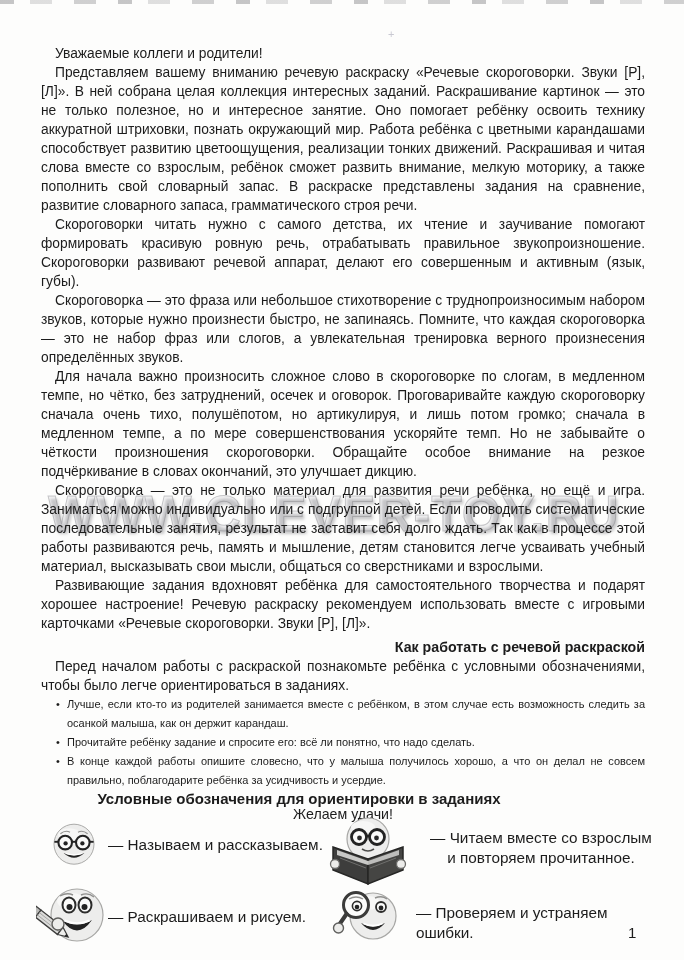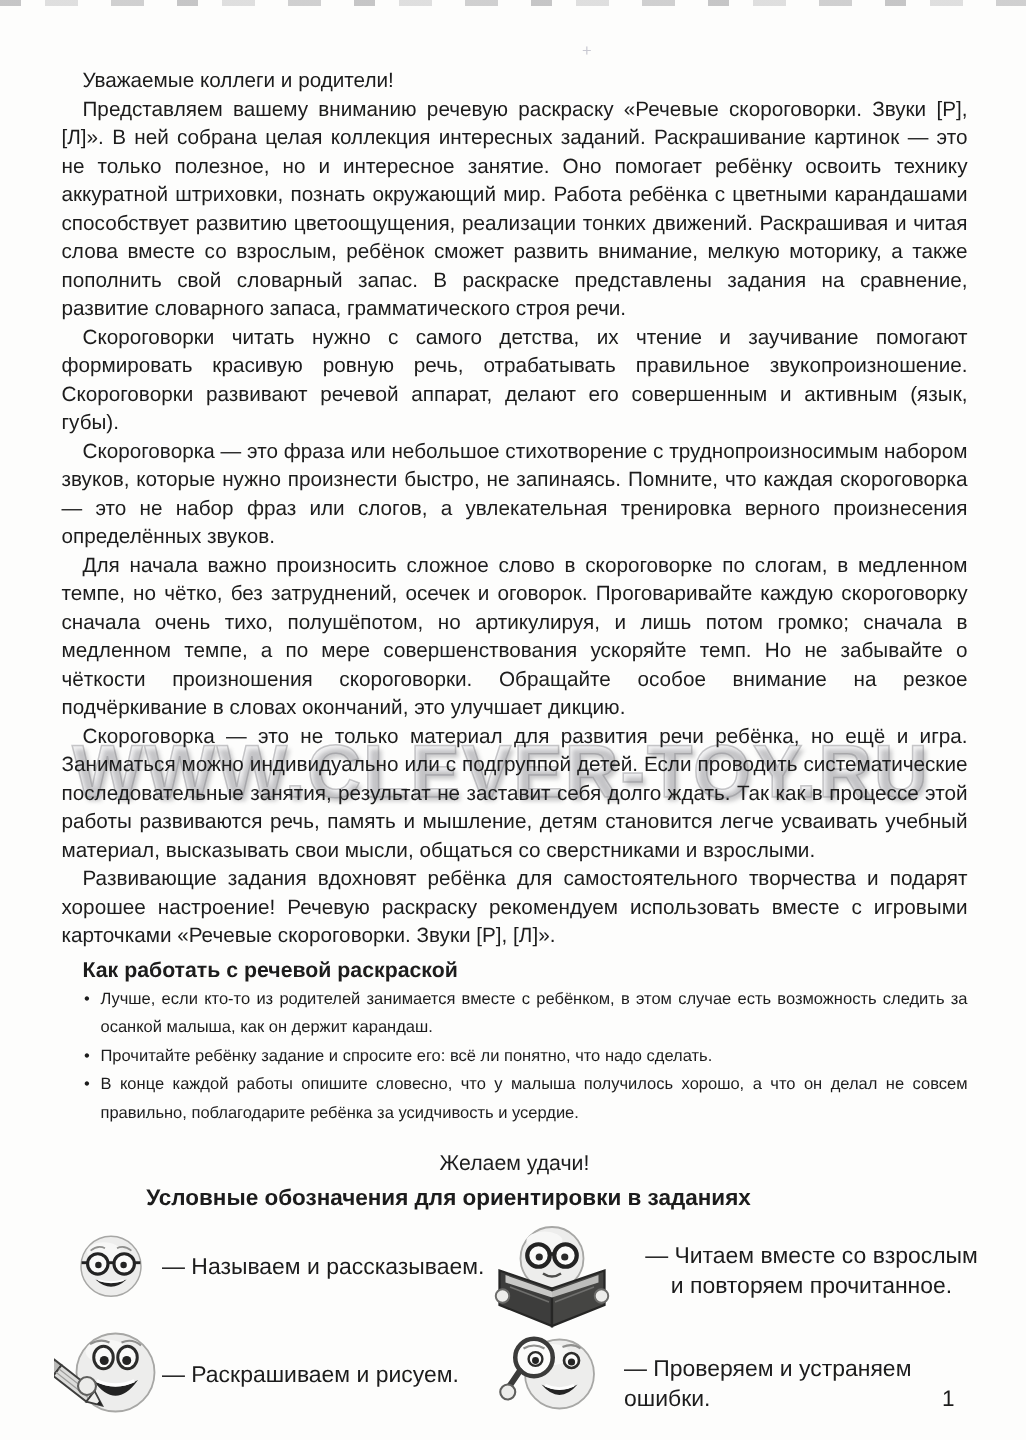--- a/index.html
+++ b/index.html
@@ -38,20 +38,21 @@
   .body-par{
     margin:0;
     font-size:13.8px;line-height:19px;
     text-align:justify;
     text-indent:14px;
   }
   .howto-heading{
     margin:5px 0 0 0;
     font-size:14.2px;line-height:19px;font-weight:bold;
     padding-left:14px;
+    text-align:right;
   }
   .bullets{margin:0;padding:0;list-style:none;}
   .bullets li{
     position:relative;
     font-size:11px;line-height:19px;text-align:justify;
     padding-left:26px;
   }
   .bullets li::before{
     content:"\2022";
     position:absolute;left:15px;top:0;
@@ -112,20 +113,21 @@
     <p class="body-par">Уважаемые коллеги и родители!</p>
 
     <p class="body-par">Представляем вашему вниманию речевую раскраску «Речевые скороговорки. Звуки [Р], [Л]». В ней собрана целая коллекция интересных заданий. Раскрашивание картинок — это не только полезное, но и интересное занятие. Оно помогает ребёнку освоить технику аккуратной штриховки, познать окружающий мир. Работа ребёнка с цветными карандашами способствует развитию цветоощущения, реализации тонких движений. Раскрашивая и читая слова вместе со взрослым, ребёнок сможет развить внимание, мелкую моторику, а также пополнить свой словарный запас. В раскраске представлены задания на сравнение, развитие словарного запаса, грамматического строя речи.</p>
     <p class="body-par">Скороговорки читать нужно с самого детства, их чтение и заучивание помогают формировать красивую ровную речь, отрабатывать правильное звукопроизношение. Скороговорки развивают речевой аппарат, делают его совершенным и активным (язык, губы).</p>
     <p class="body-par">Скороговорка — это фраза или небольшое стихотворение с труднопроизносимым набором звуков, которые нужно произнести быстро, не запинаясь. Помните, что каждая скороговорка — это не набор фраз или слогов, а увлекательная тренировка верного произнесения определённых звуков.</p>
     <p class="body-par">Для начала важно произносить сложное слово в скороговорке по слогам, в медленном темпе, но чётко, без затруднений, осечек и оговорок. Проговаривайте каждую скороговорку сначала очень тихо, полушёпотом, но артикулируя, и лишь потом громко; сначала в медленном темпе, а по мере совершенствования ускоряйте темп. Но не забывайте о чёткости произношения скороговорки. Обращайте особое внимание на резкое подчёркивание в словах окончаний, это улучшает дикцию.</p>
     <p class="body-par">Скороговорка — это не только материал для развития речи ребёнка, но ещё и игра. Заниматься можно индивидуально или с подгруппой детей. Если проводить систематические последовательные занятия, результат не заставит себя долго ждать. Так как в процессе этой работы развиваются речь, память и мышление, детям становится легче усваивать учебный материал, высказывать свои мысли, общаться со сверстниками и взрослыми.</p>
     <p class="body-par">Развивающие задания вдохновят ребёнка для самостоятельного творчества и подарят хорошее настроение! Речевую раскраску рекомендуем использовать вместе с игровыми карточками «Речевые скороговорки. Звуки [Р], [Л]».</p>
 
     <h2 class="howto-heading">Как работать с речевой раскраской</h2>
+    <p class="body-par">Перед началом работы с раскраской познакомьте ребёнка с условными обозначениями, чтобы было легче ориентироваться в заданиях.</p>
 
     <ul class="bullets">
       <li>Лучше, если кто-то из родителей занимается вместе с ребёнком, в этом случае есть возможность следить за осанкой малыша, как он держит карандаш.</li>
       <li>Прочитайте ребёнку задание и спросите его: всё ли понятно, что надо сделать.</li>
       <li>В конце каждой работы опишите словесно, что у малыша получилось хорошо, а что он делал не совсем правильно, поблагодарите ребёнка за усидчивость и усердие.</li>
     </ul>
 
     <p class="wish">Желаем удачи!</p>
   </div>
 

